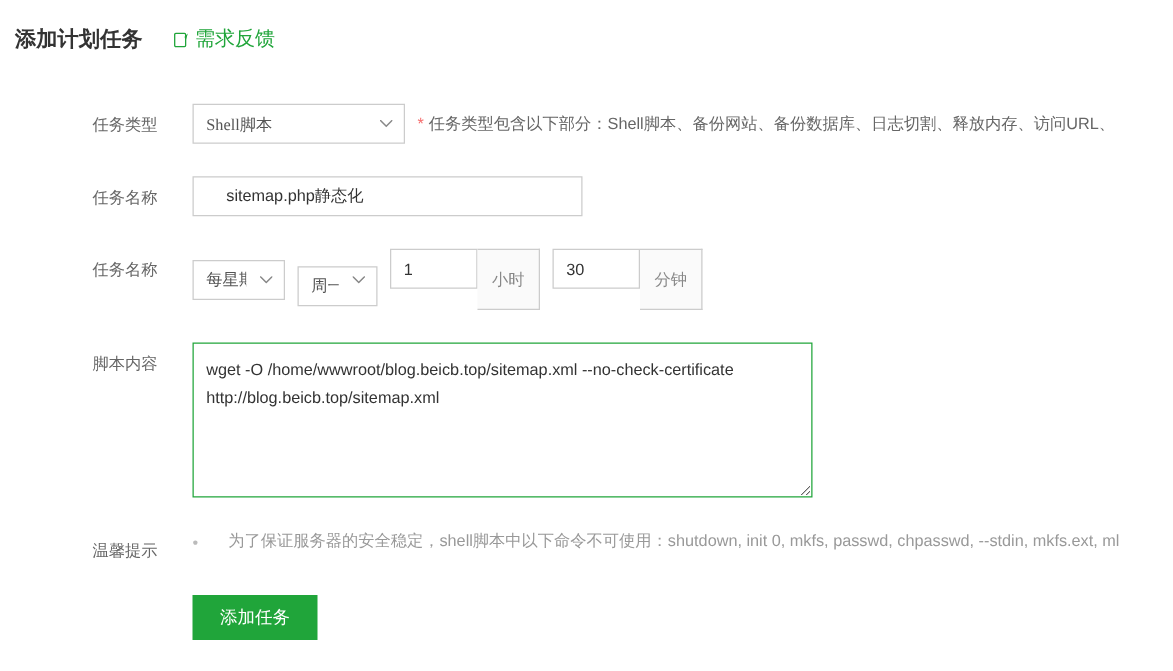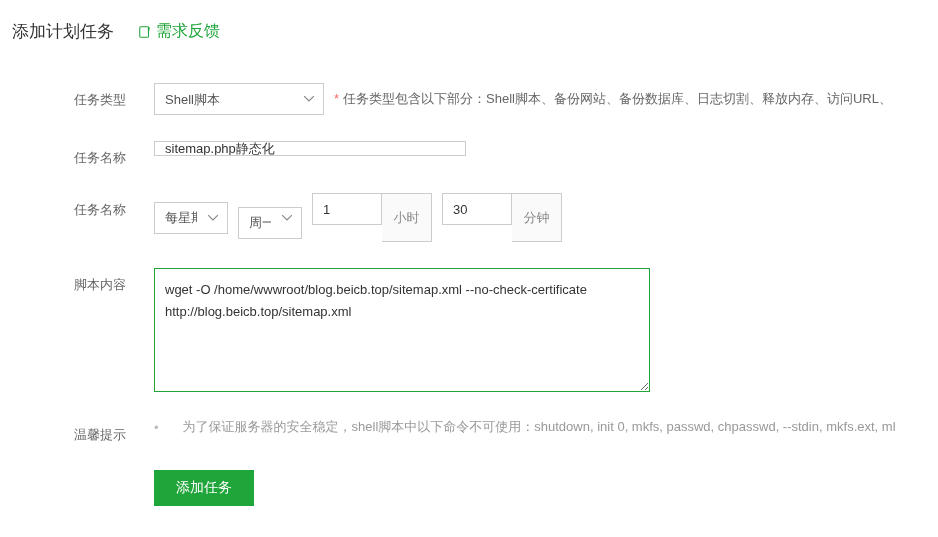--- a/index.html
+++ b/index.html
@@ -1,33 +1,33 @@
 <!DOCTYPE html>
 <html><head>
   <meta charset="utf-8">
   <style>
     * { box-sizing: border-box; margin: 0; padding: 0; }
     body { font-family: "Microsoft YaHei", "PingFang SC", Arial, sans-serif; font-size: 13px; color: #333; background: #fff; padding: 20px 10px; }
     .header { display: flex; align-items: center; gap: 24px; margin-bottom: 40px; padding-left: 2px; }
-    .page-title { font-size: 17px; font-weight: normal; color: #333; }
+    .page-title { font-size: 17px; font-weight: bold; color: #333; }
     .feedback-link { display: flex; align-items: center; gap: 4px; color: #20a53a; font-size: 16px; text-decoration: none; }
     .feedback-icon { width: 14px; height: 14px; }
     .form-row { display: flex; align-items: flex-start; margin-bottom: 26px; padding-left: 64px; }
     .form-label { width: 80px; flex-shrink: 0; color: #666; font-size: 13px; padding-top: 8px; }
     .form-content { flex: 1; display: flex; align-items: center; gap: 10px; flex-wrap: wrap; }
     .select-wrap { position: relative; display: inline-block; }
-    .select-wrap select { appearance: none; -webkit-appearance: none; border: 1px solid #ccc; background: #fff; height: 32px; padding: 0 30px 0 10px; font-size: 13px; color: #555; cursor: pointer; font-family: Liberation Sans, sans-serif; }
+    .select-wrap select { appearance: none; -webkit-appearance: none; border: 1px solid #ccc; background: #fff; height: 32px; padding: 0 30px 0 10px; font-size: 13px; color: #555; cursor: pointer; font-family: Liberation Serif, serif; }
     .select-caret { position: absolute; right: 10px; top: 50%; transform: translateY(-50%); pointer-events: none; width: 10px; height: 6px; }
     .select-caret svg { display: block; }
     .select-task-type { width: 170px; }
     .select-period { width: 74px; }
     .select-day { width: 64px; margin-top: 10px; }
     .hint-text { color: #666; font-size: 13px; }
     .hint-star { color: #f56c6c; margin-right: 4px; }
-    .text-input { border: 1px solid #ccc; height: 15px; padding: 0 10px; font-size: 13px; width: 312px; color: #333; font-family: inherit; }
+    .text-input { border: 1px solid #ccc; height: 32px; padding: 0 26px; font-size: 13px; width: 312px; color: #333; font-family: inherit; }
     .time-group { display: inline-flex; }
     .time-input { border: 1px solid #ccc; height: 32px; width: 70px; padding: 0 10px; font-size: 13px; color: #333; font-family: inherit; }
     .time-unit { display: inline-flex; align-items: center; justify-content: center; border: 1px solid #ccc; border-left: none; height: 49px; width: 50px; background: #fafafa; color: #888; font-size: 13px; }
     .textarea-input { border: 1px solid #20a53a; width: 496px; height: 124px; padding: 10px; font-size: 13px; line-height: 1.7; color: #333; resize: both; font-family: inherit; }
     .tip-row .form-content { color: #999; font-size: 13px; }
     .bullet { color: #bbb; margin-right: 14px; }
     .submit-row { padding-left: 144px; margin-top: 24px; }
     .btn-submit { background: #20a53a; color: #fff; border: none; height: 36px; padding: 0 22px; font-size: 14px; cursor: pointer; font-family: inherit; }
   </style>
 </head>

